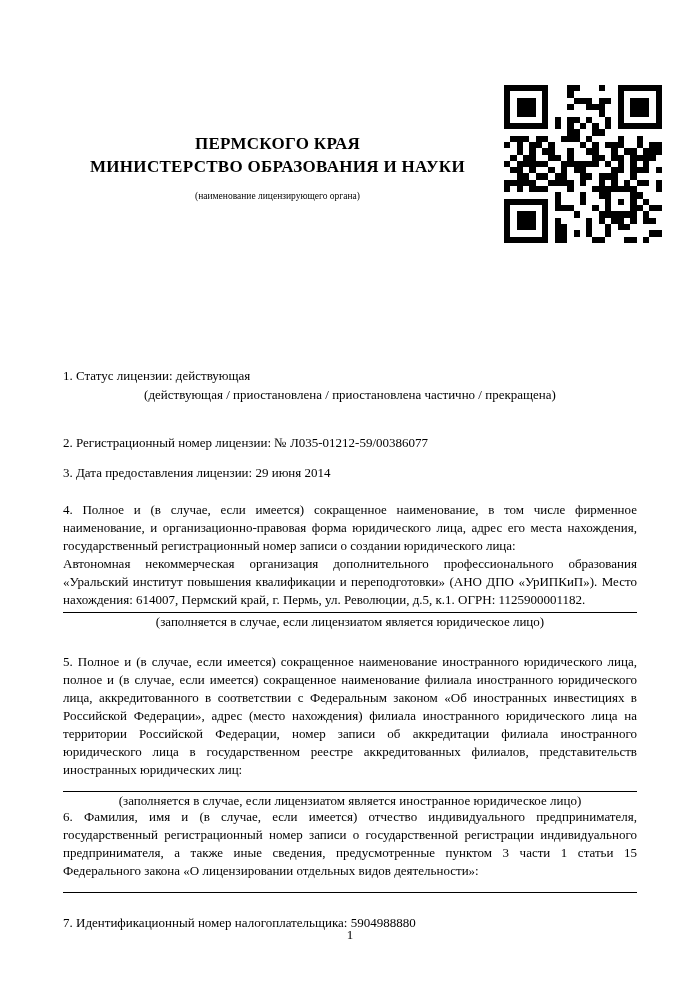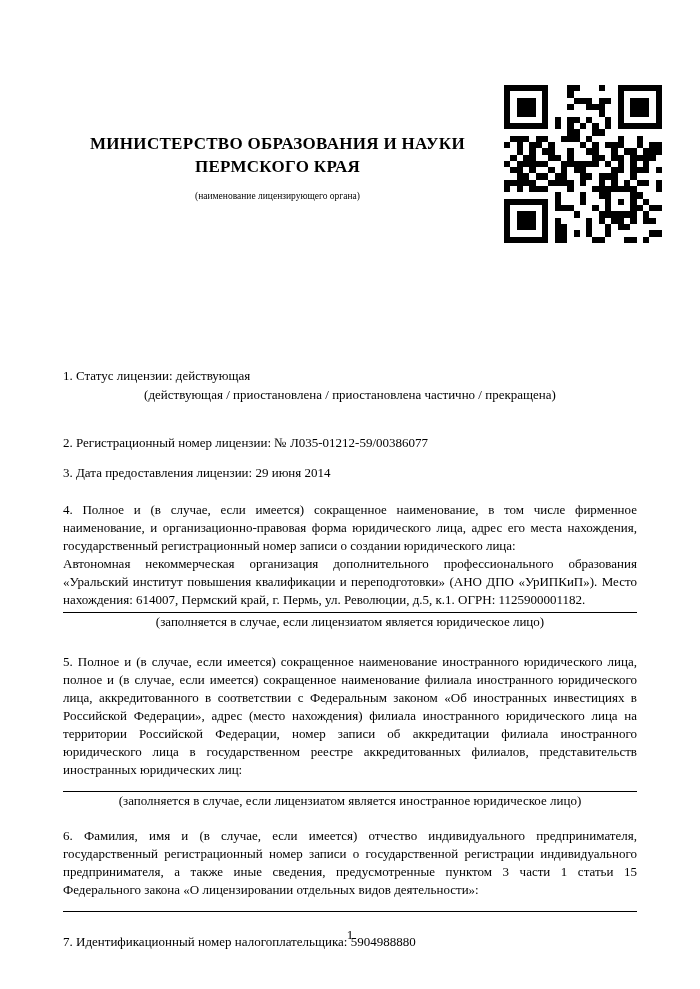--- a/index.html
+++ b/index.html
@@ -64,21 +64,21 @@
   .rule { border-top: 1.6px solid #000000; height: 0; }
   .mt-i1   { margin-top: 7px; }
   .mt-cap1 { margin-top: 3px; }
   .mt-i2   { margin-top: 32px; }
   .mt-i3   { margin-top: 12px; }
   .mt-i4   { margin-top: 19px; }
   .mt-rule-tight { margin-top: 3px; }
   .mt-cap  { margin-top: 2px; }
   .mt-i5   { margin-top: 24px; }
   .mt-rule-gap { margin-top: 12px; }
-  .mt-i6   { margin-top: 19px; }
+  .mt-i6   { }
   .mt-i7   { margin-top: 21px; }
   .page-number {
     position: absolute;
     top: 926px;
     left: 0;
     width: 700px;
     text-align: center;
     font-size: 13px;
     line-height: 17px;
   }
@@ -394,22 +394,22 @@
         <rect x="9" y="24" width="1" height="1" fill="#000000"></rect>
         <rect x="14" y="24" width="1" height="1" fill="#000000"></rect>
         <rect x="15" y="24" width="1" height="1" fill="#000000"></rect>
         <rect x="19" y="24" width="1" height="1" fill="#000000"></rect>
         <rect x="20" y="24" width="1" height="1" fill="#000000"></rect>
         <rect x="22" y="24" width="1" height="1" fill="#000000"></rect>
       </svg>
   </div>
 
   <div class="header">
+    <div class="org-line">ПЕРМСКОГО КРАЯ</div>
     <div class="org-line">МИНИСТЕРСТВО ОБРАЗОВАНИЯ И НАУКИ</div>
-    <div class="org-line">ПЕРМСКОГО КРАЯ</div>
     <div class="org-cap">(наименование лицензирующего органа)</div>
   </div>
 
 
   <div class="body">
 
     <p class="item mt-i1">1. Статус лицензии: действующая</p>
     <div class="caption mt-cap1">(действующая / приостановлена / приостановлена частично / прекращена)</div>
 
     <p class="item mt-i2">2. Регистрационный номер лицензии: № Л035-01212-59/00386077</p>

